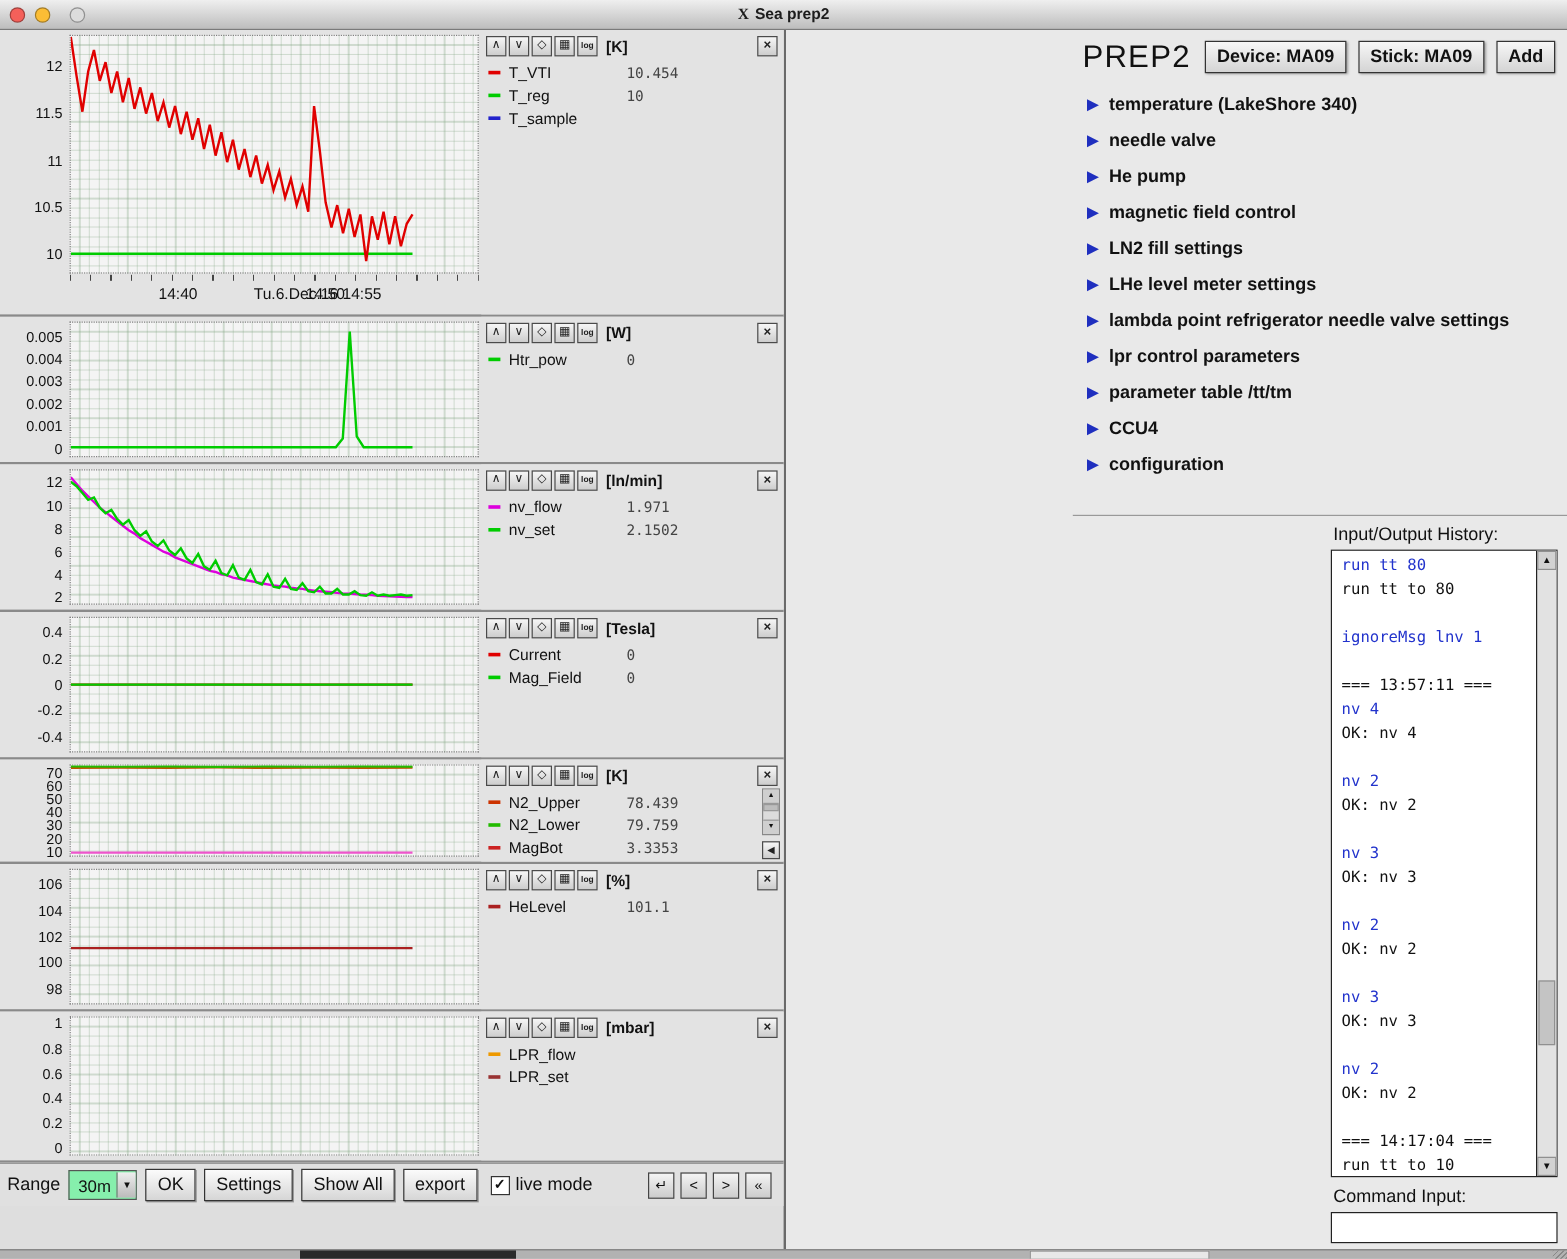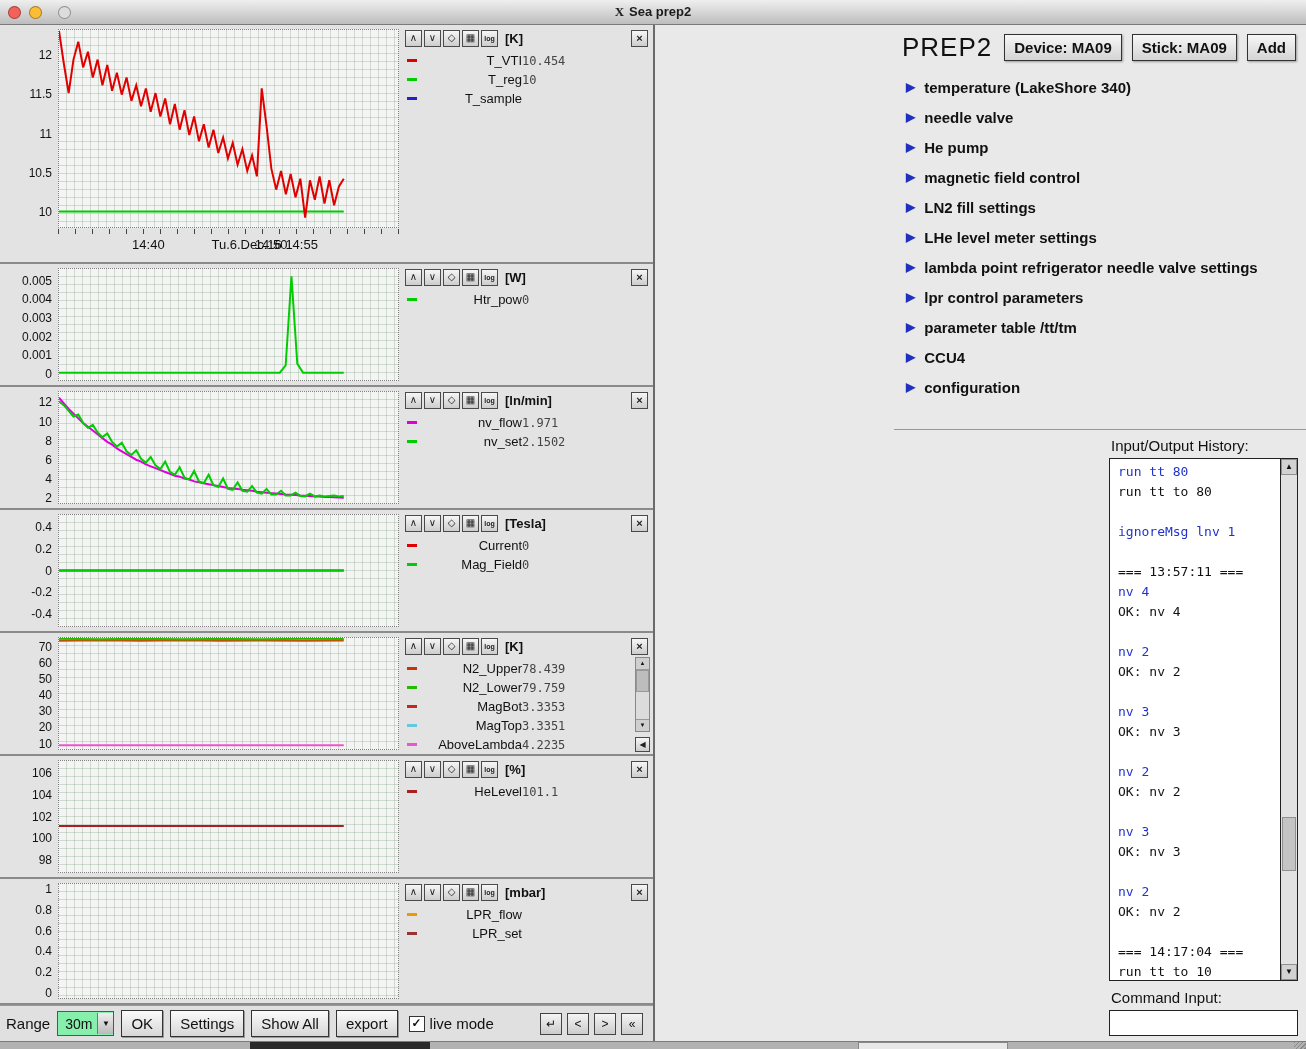--- a/index.html
+++ b/index.html
@@ -40,21 +40,21 @@
   .legend-header{display:flex;align-items:center;gap:2px;height:20px;}
   .cbtn{width:17px;height:17px;border:1px solid #4a4a4a;box-sizing:border-box;
         background:linear-gradient(#f6f6f6,#cdcdcd);font-size:10px;line-height:1;
         display:flex;align-items:center;justify-content:center;color:#222;}
   .cbtn.logbtn{font-size:7px;font-weight:bold;}
   .unit{font-size:13px;font-weight:bold;margin-left:5px;}
   .xbtn{margin-left:auto;font-size:11px;font-weight:bold;}
   .legend-rows{margin-top:3px;}
   .legend-row{display:flex;align-items:center;height:19px;font-size:13px;}
   .dash{width:10px;height:3px;margin:0 7px 0 2px;flex:none;}
-  .lname{min-width:98px;text-align:right;}
+  .lname{min-width:98px;}
   .lval{color:#444;font-family:"DejaVu Sans Mono",monospace;font-size:12px;}
   .legend-vscroll{position:absolute;right:3px;top:24px;bottom:22px;width:13px;border:1px solid #888;
                   background:#dcdcdc;display:flex;flex-direction:column;}
   .legend-vscroll .sarrow{height:11px;font-size:6px;text-align:center;line-height:11px;
                   background:#cfcfcf;border-bottom:1px solid #999;}
   .legend-vscroll .strack{flex:1;position:relative;}
   .legend-vscroll .sthumb2{position:absolute;left:0;right:0;top:0;height:45%;background:#bdbdbd;border:1px solid #999;box-sizing:border-box;}
   .legend-vscroll .sarrow.dn{border-top:1px solid #999;border-bottom:none;}
   .hleft{position:absolute;right:3px;bottom:2px;width:15px;height:15px;font-size:8px;}
 
@@ -282,21 +282,21 @@
                 <span class="lval">0</span>
               </div>
               <div class="legend-row">
                 <span class="dash" style="background: rgb(0, 204, 0);"></span>
                 <span class="lname">Mag_Field</span>
                 <span class="lval">0</span>
               </div>
             </div>
           </div>
         </div>
-        <div class="chart-panel" style="height: 123px;">
+        <div class="chart-panel" style="height: 87px;">
           <div class="axis-plot">
             <div class="yaxis">
               <span class="ytick" style="top: 8.57143%;">70</span>
               <span class="ytick" style="top: 22.8571%;">60</span>
               <span class="ytick" style="top: 37.1429%;">50</span>
               <span class="ytick" style="top: 51.4286%;">40</span>
               <span class="ytick" style="top: 65.7143%;">30</span>
               <span class="ytick" style="top: 80%;">20</span>
               <span class="ytick" style="top: 94.2857%;">10</span>
             </div>

